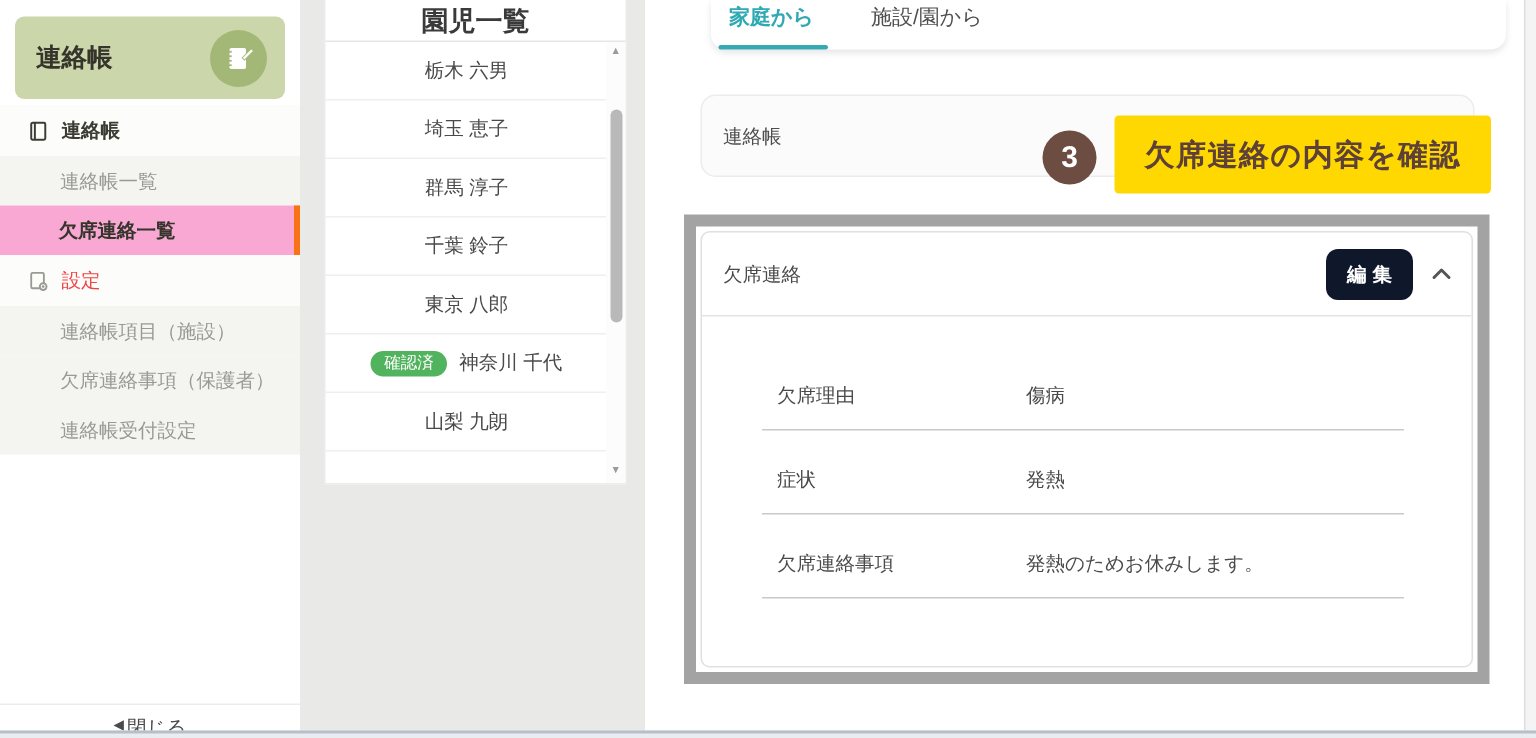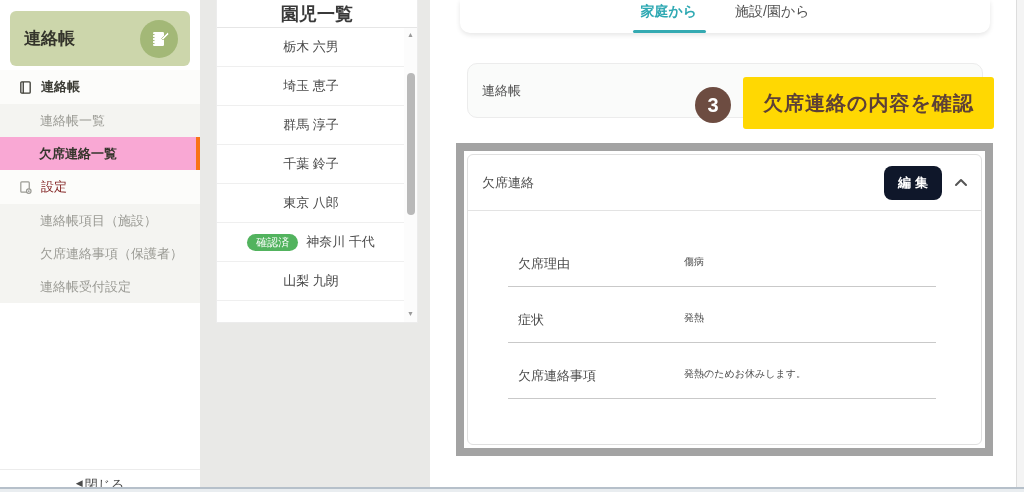--- a/index.html
+++ b/index.html
@@ -15,21 +15,21 @@
     margin:11px 10px 4px 10px; height:55px; background:#ccd6ab; border-radius:6px;
     display:flex; align-items:center; justify-content:space-between; padding:0 12px 0 14px;
   }
   .sidebar-title { font-size:17px; font-weight:bold; color:#35352c; }
   .logo-circle { width:38px; height:38px; border-radius:50%; background:#a3b877;
     display:flex; align-items:center; justify-content:center; }
   .menu { width:100%; }
   .menu-item { display:flex; align-items:center; font-size:13px; cursor:default; }
   .menu-main { height:34px; background:#fcfcfa; padding-left:18px; font-weight:bold; color:#3c3c35; }
   .menu-main .mi-icon { margin-right:8px; display:inline-flex; }
-  .menu-main.gray { color:#7f1d1d; font-weight:normal; }
+  .menu-main.gray { color:#ef4444; font-weight:normal; }
   .menu-sub  { height:33px; background:#f4f4f1; padding-left:40px; color:#9a9a94; }
   .menu-sub.selected { background:#f9a8d4; color:#35352c; font-weight:bold; border-right:4px solid #f97316;padding-left:39px; }
   .sidebar-footer {
     position:absolute; left:0; bottom:0; width:200px; height:23px; border-top:1px solid #ececec;
     display:flex; align-items:flex-start; justify-content:center; padding-top:6px;
     font-size:13px; color:#4a4a4a; background:#fff;
   }
   .tri { font-size:9px; margin-right:2px; position:relative; top:2px; color:#4a4a4a; }
 
   
@@ -44,23 +44,23 @@
   .badge { background:#52b35e; color:#fff; font-size:11px; padding:3px 9px; border-radius:10px;
     margin-right:8px; line-height:1; }
   .cp-scrollbar { position:absolute; right:0; top:28px; width:13px; height:294px; background:#fcfcfc; }
   .cp-scroll-up, .cp-scroll-down { position:absolute; left:0; width:13px; height:13px;
     font-size:7px; color:#9a9a9a; display:flex; align-items:center; justify-content:center; }
   .cp-scroll-up { top:0; } .cp-scroll-down { bottom:2px; }
   .cp-thumb { position:absolute; left:3px; top:45px; width:8px; height:142px; background:#b9b9b9; border-radius:4px; }
 
   
   .main { position:absolute; left:430px; top:0; width:586px; height:487px; background:#fff; }
-  .tabbar { position:absolute; left:30px; top:0; width:530px; height:33px; background:#fff;
+  .tabbar { position:absolute; left:44px; top:0; width:530px; height:33px; background:#fff;
     border-radius:0 0 10px 10px; box-shadow:0 2px 5px rgba(0,0,0,.10);
-    display:flex; align-items:flex-start; padding:3px 0 0 0;justify-content:center; }
+    display:flex; align-items:flex-start; padding:3px 0 0 0; }
   .tab { font-size:14px; padding:0 12px; position:relative; height:30px; }
   .tab.active { color:#2fa9b3; font-weight:bold; }
   .tab.inactive { color:#4f4f4f; margin-left:14px; }
   .tab-underline { position:absolute; left:5px; bottom:0; width:73px; height:3px;
     background:#35aab2; border-radius:3px; }
 
   .note-card { position:absolute; left:37px; top:63px; width:516px; height:55px;
     background:#fafbfa; border:1px solid #ececec; border-radius:10px;
     display:flex; align-items:center; padding-left:14px; font-size:13px; color:#4e4e4e; }
 
@@ -80,21 +80,21 @@
     border-bottom:1px solid #e3e3e3; }
   .ac-title { font-size:13px; color:#4a4a4a; }
   .ac-spacer { flex:1; }
   .edit-btn { background:#0f172a; color:#fff; font-size:13px; font-weight:bold; letter-spacing:4px;
     padding:8px 10px 8px 14px; border:none; border-radius:8px; cursor:pointer; }
   .collapse { margin-left:12px; display:inline-flex; cursor:pointer; }
   .ac-fields { padding:44px 45px 0 40px; }
   .field-row { display:flex; padding:0 0 13px 10px; border-bottom:1px solid #c9c9c9; }
   .field-row + .field-row { margin-top:24px; }
   .field-label { width:166px; font-size:13px; color:#4a4a4a; }
-  .field-value { font-size:10px; color:#4a4a4a; }
+  .field-value { font-size:13px; color:#4a4a4a; }
 
   .main-scrollbar { position:absolute; left:1016px; top:0; width:8px; height:487px;
     background:#f4f4f4; border-left:1px solid #dddddd; }
 
   .window-bottom { position:absolute; left:0; bottom:0; width:1024px; height:5px;
     border-top:2px solid #b6c0ca; background:#e9edf0; }
 </style>
 </head>
 <body>
 

